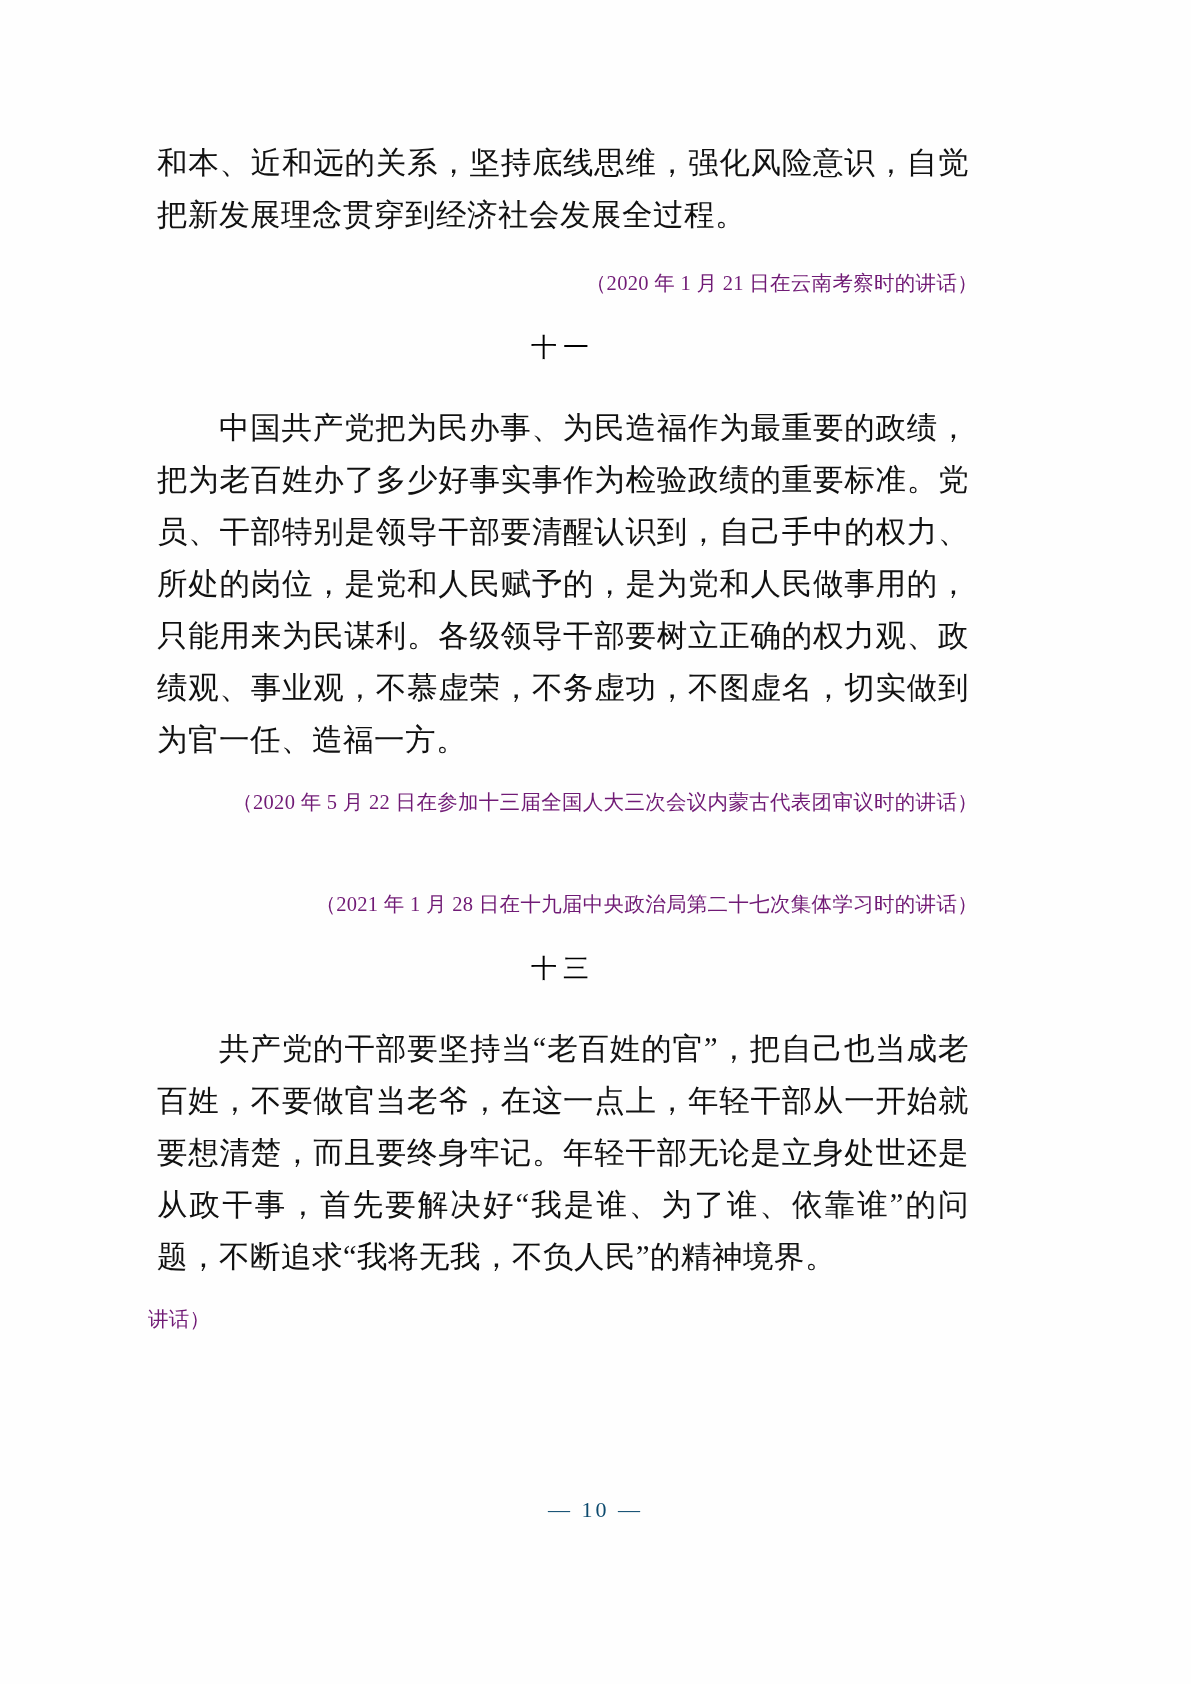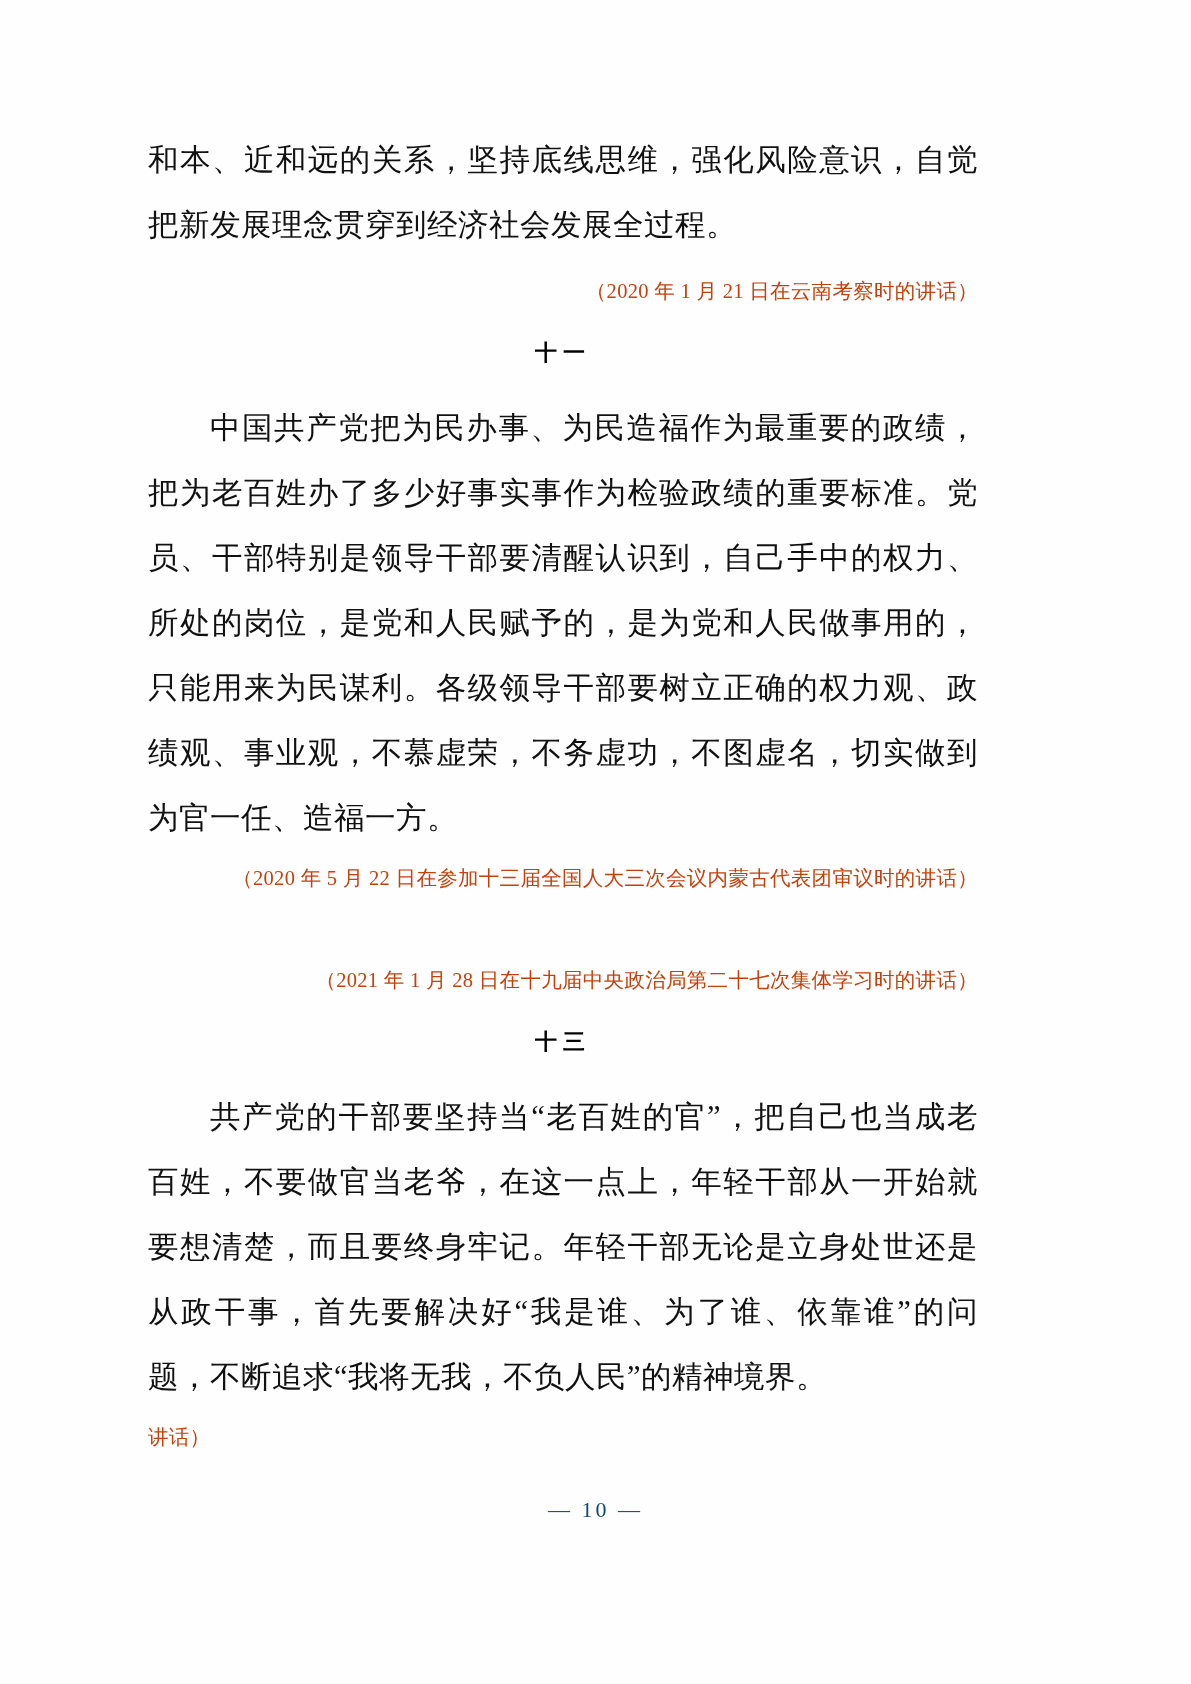--- a/index.html
+++ b/index.html
@@ -28,47 +28,47 @@
   .content {
     position: absolute;
     left: 148px;
     top: 128px;
     width: 830px;
   }
 
   
   .para {
     font-size: 30.5px;
-    line-height: 65px;
+    line-height: 52px;
     letter-spacing: 0.5px;
     text-align: justify;
     text-justify: inter-ideograph;
     color: #111111;
-    margin: 0;
+    margin: 9px;
     font-weight: 400;
   }
   .para.indent {
     text-indent: 62px;
   }
 
   
   .section-heading {
     text-align: center;
-    font-size: 22px;
+    font-size: 26px;
     letter-spacing: 6px;
-    font-weight: 700;
+    font-weight: 400;
     color: #000000;
     margin: 0;
   }
 
   
   .attrib {
     font-size: 20.5px;
     line-height: 34px;
-    color: #c2410c;
+    color: #701a75;
     text-align: right;
     margin: 0;
     letter-spacing: 0.3px;
   }
 
   
   .sp-after-para   { height: 16px; }
   .sp-before-head  { height: 30px; }
   .sp-after-head   { height: 28px; }
   .sp-gap-sm       { height: 10px; }

